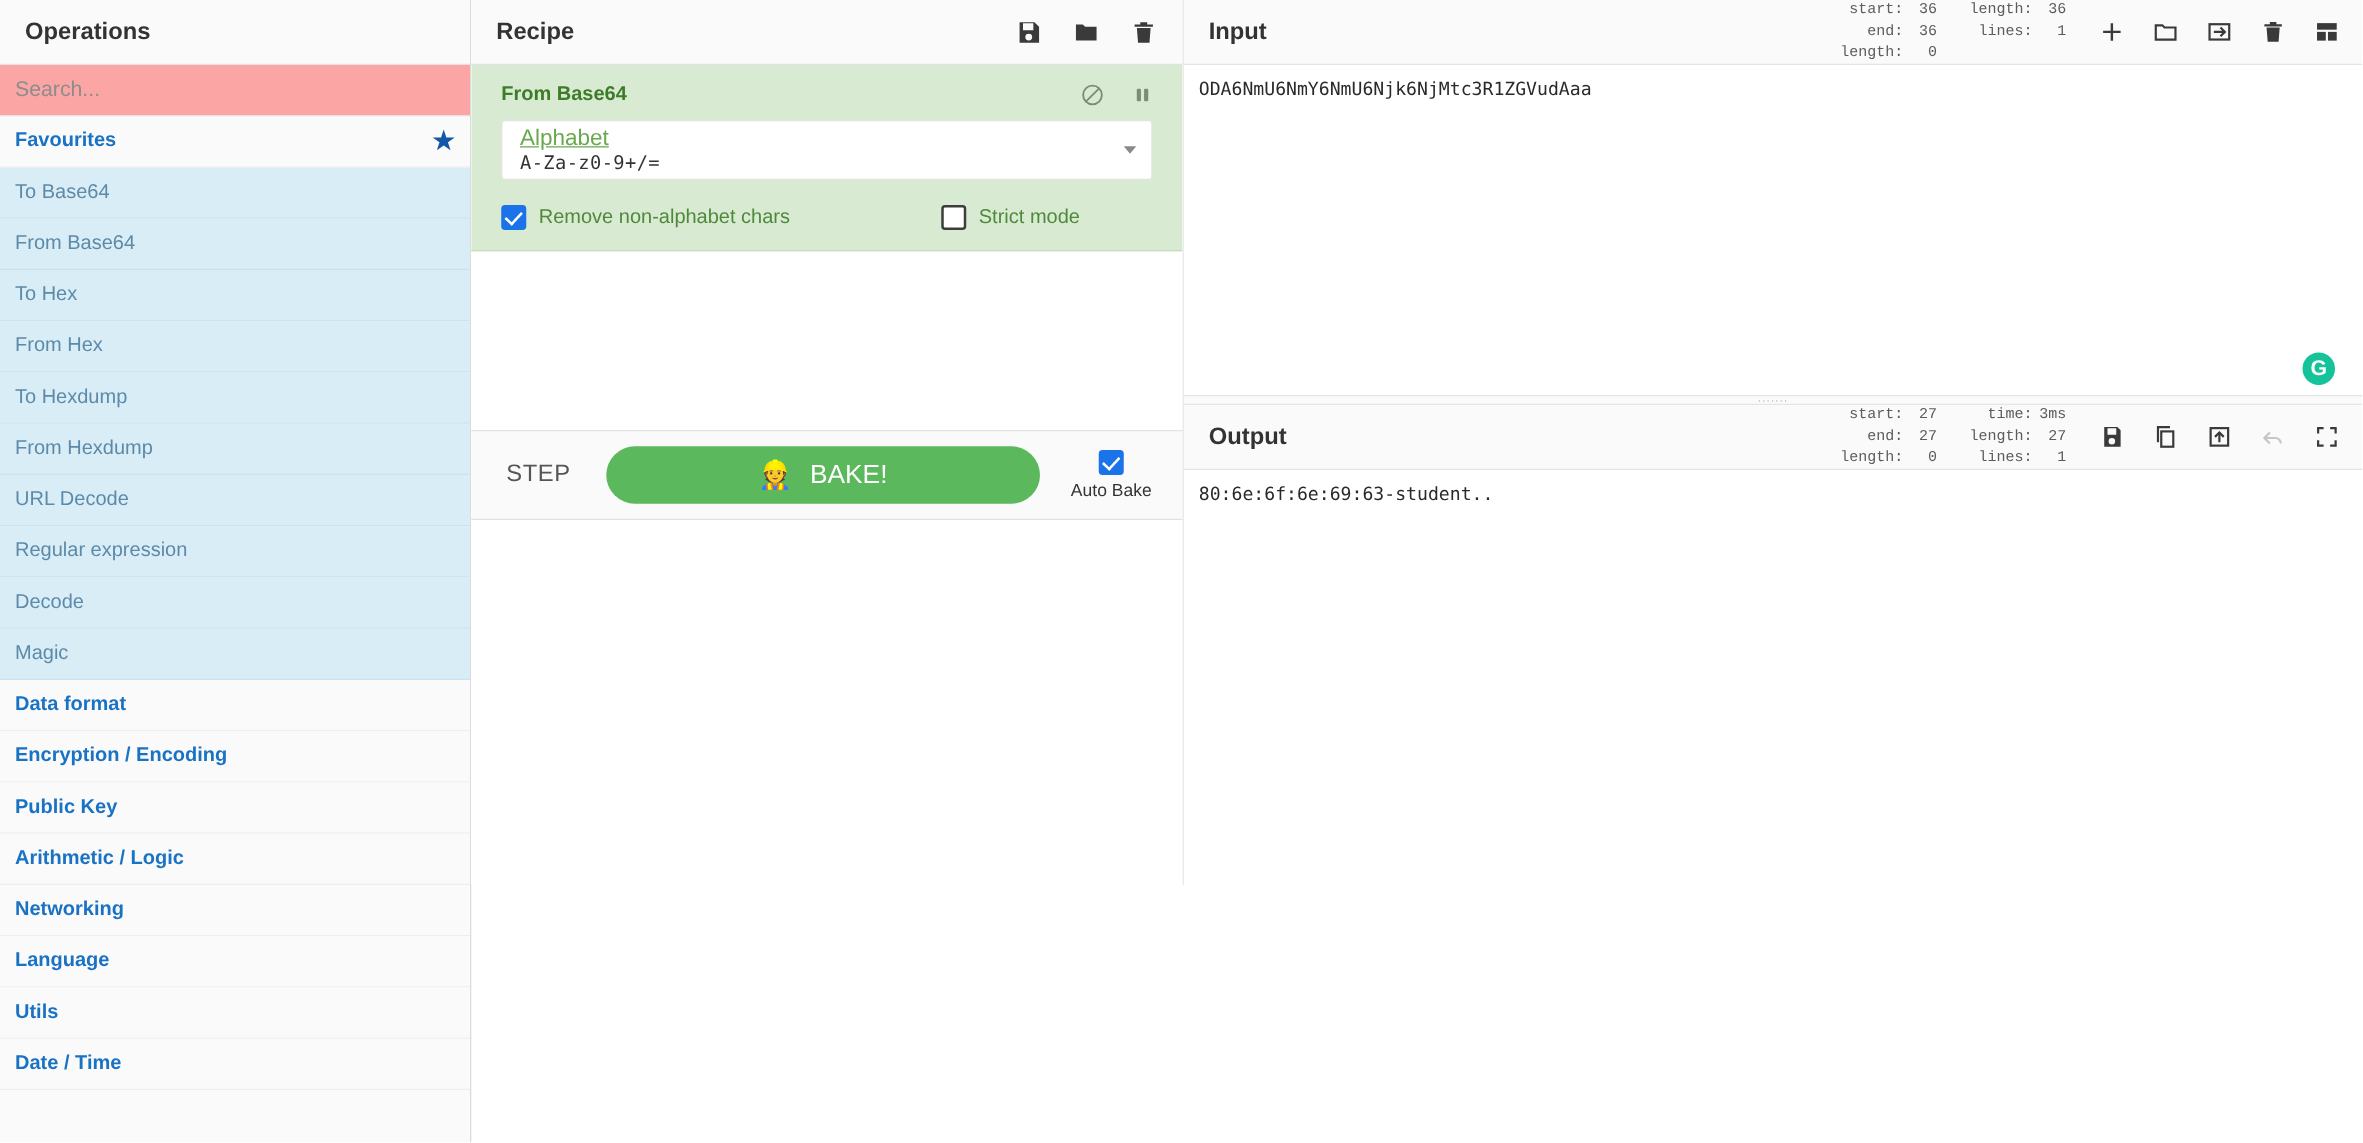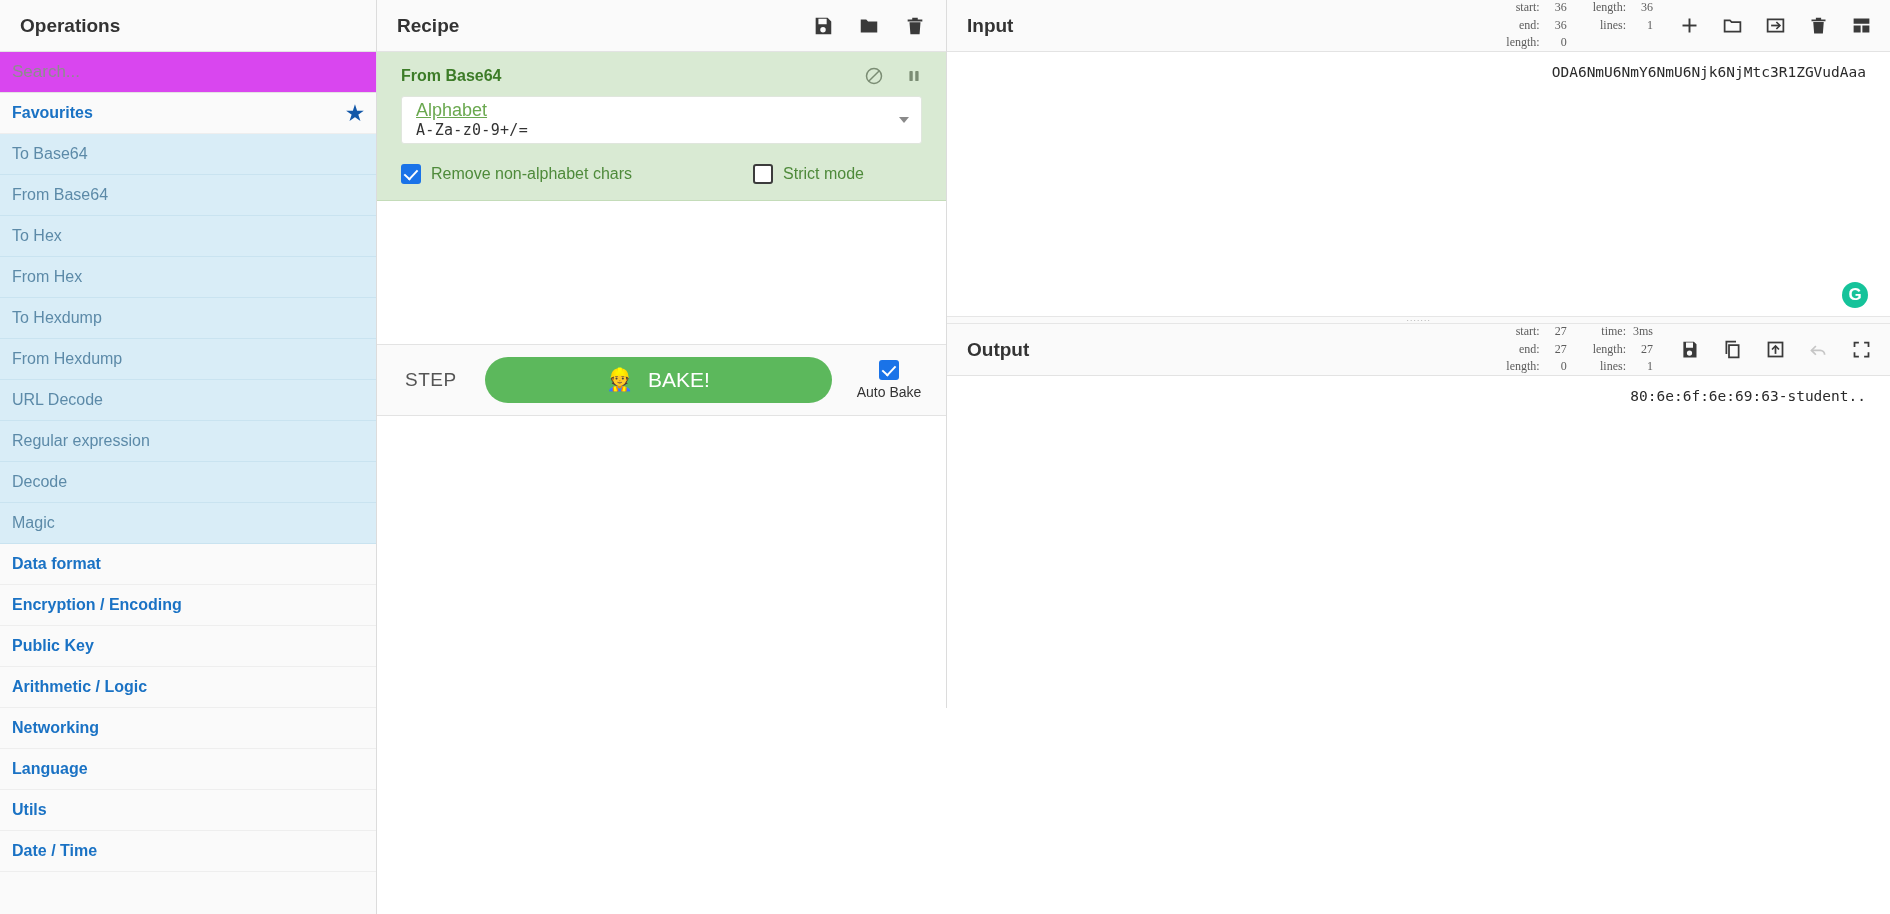--- a/index.html
+++ b/index.html
@@ -30,21 +30,21 @@
     font-size: 19px;
     color: #333;
     background: #fafafa;
     border-bottom: 1px solid #e3e3e3;
     flex: none;
   }
   .search-box {
     height: 41px;
     flex: none;
     border-bottom: 1px solid #e3e3e3;
-    background: #d946ef;
+    background: #fca5a5;
     display: flex;
     align-items: center;
   }
   .search-box input {
     border: 0;
     outline: none;
     width: 100%;
     height: 100%;
     padding: 0 12px;
     font-size: 17px;
@@ -201,42 +201,41 @@
   .io-pane { flex: 1; height: 914px; display: flex; flex-direction: column; position: relative; }
   .io-head {
     height: 52px; flex: none;
     background: #fafafa;
     border-bottom: 1px solid #e3e3e3;
     display: flex; align-items: center; padding: 0 18px 0 20px;
   }
   .io-head .title { font-weight: bold; font-size: 19px; color: #333; flex: 1; }
   .io-stats {
     display: flex; gap: 26px;
-    font-family: Liberation Serif, serif;
+    font-family: Liberation Mono, monospace;
     font-size: 12px; color: #5c5c5c; line-height: 1.45;
     margin-right: 26px;
   }
   .stat-col { display: flex; flex-direction: column; }
   .stat-line { display: flex; justify-content: flex-end; gap: 5px; white-space: pre; }
   .stat-k { text-align: right; }
   .stat-v { min-width: 22px; text-align: right; }
   .io-icons { display: flex; align-items: center; gap: 22px; }
   .io-icons svg { width: 21px; height: 21px; color: #3a3a3a; cursor: pointer; display: block; }
   .io-icons svg.dim { color: #c6c6c6; cursor: default; }
 
   .io-text {
     flex: 1;
     background: #fff;
     padding: 10px 12px 0 0;
     font-family: "DejaVu Sans Mono", monospace;
     font-size: 14.5px;
     color: #2a2a2a;
     overflow: hidden;
     position: relative;
-    text-align: right;
   }
   .io-text .line { padding: 0 12px; white-space: pre; line-height: 1.5; }
 
   .input-section { height: 316px; display: flex; flex-direction: column; position: relative; }
   .splitter {
     height: 8px; background: #fafafa; border-top: 1px solid #e6e6e6;
     border-bottom: 1px solid #e6e6e6; display: flex; align-items: center;
     justify-content: center; cursor: row-resize; flex: none;
   }
   .splitter .grip { font-size: 9px; color: #b5b5b5; letter-spacing: 1px; line-height: 1; }

